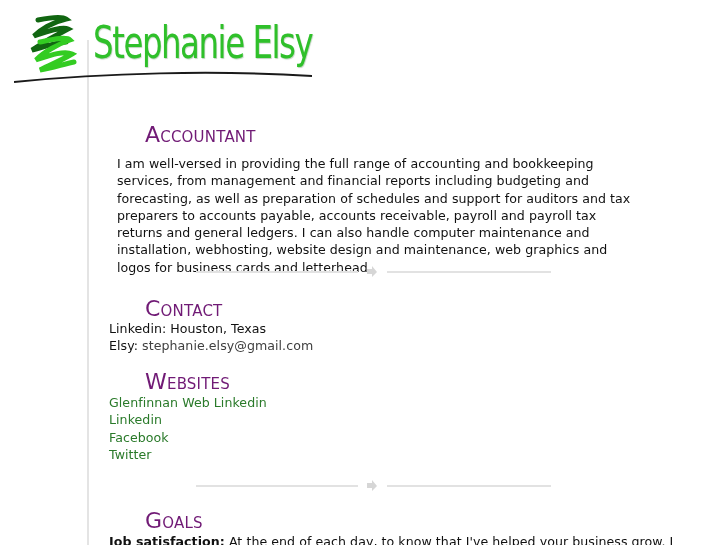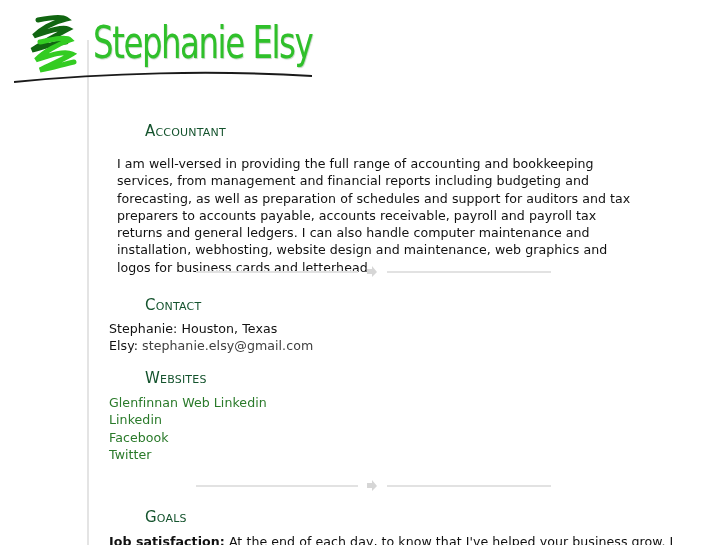--- a/index.html
+++ b/index.html
@@ -21,21 +21,21 @@
       font-family: "DejaVu Sans", sans-serif; font-weight: normal;
       font-size: 45px; letter-spacing: -2px; line-height: 50px;
       color: #2fc02a; transform: scaleX(0.72); transform-origin: left top;
       text-shadow: 1px 1px 1px rgba(0,80,0,0.25);
       white-space: nowrap;
     }
     .logo-underline { position: absolute; left: 14px; top: 70px; width: 298px; height: 14px; }
 
     .section-title {
       position: absolute; left: 145px;
-      font-size: 15px; color: #14532d; font-variant: small-caps;
+      font-size: 22px; color: #701a75; font-variant: small-caps;
       font-family: "DejaVu Sans", sans-serif; letter-spacing: 0.2px;
       margin: 0; font-weight: normal;
     }
     .text {
       position: absolute; left: 109px; width: 540px;
       font-size: 12.6px; line-height: 17.3px; color: #111;
       font-family: "DejaVu Sans", sans-serif; letter-spacing: 0.05px;
     }
     .para { margin: 8px; }
     .link { color: #2a7a2a; text-decoration: none; display: block; }
@@ -72,21 +72,21 @@
 <div class="divider" style="top:265px">
   <div class="l1"></div>
   <svg class="mid" viewBox="0 0 14 14">
     <path d="M2 4 L7 4 L7 1 L12 7 L7 12 L7 9 L2 9 Z" fill="#d6d6d6"></path>
   </svg>
   <div class="l2"></div>
 </div>
 
 <h2 class="section-title" style="top:296px">Contact</h2>
 <div class="text" style="top:320px">
-  <div><span>Stephanie: </span><span>Houston, Texas</span></div>
+  <div><span>Linkedin: </span><span>Houston, Texas</span></div>
   <div><span>Elsy: </span><a class="inline-link" href="#">stephanie.elsy@gmail.com</a></div>
 </div>
 
 <h2 class="section-title" style="top:369px">Websites</h2>
 <div class="text" style="top:394px">
   <a class="link" href="#">Glenfinnan Web Linkedin</a>
   <a class="link" href="#">Linkedin</a>
   <a class="link" href="#">Facebook</a>
   <a class="link" href="#">Twitter</a>
 </div>

